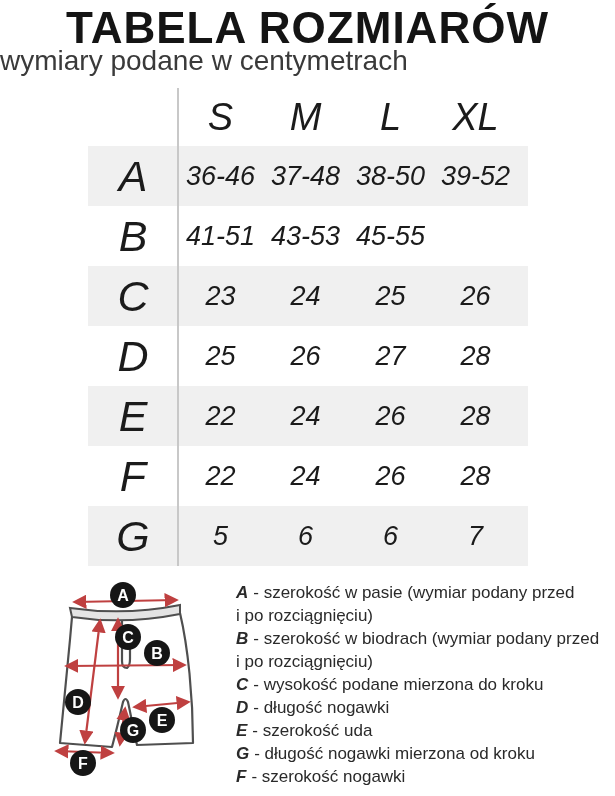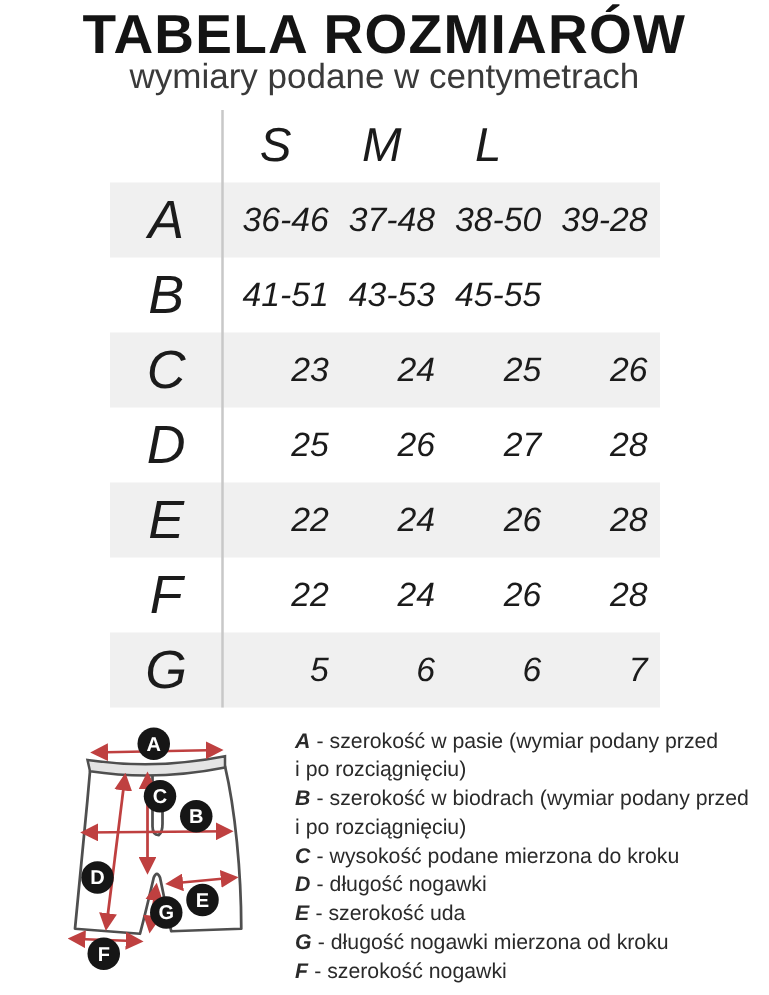--- a/index.html
+++ b/index.html
@@ -12,33 +12,32 @@
     color:#1b1b1b;
   }
   .title {
     position:absolute; top:5px; left:0; width:615px;
     text-align:center;
     font-size:44px; font-weight:bold; letter-spacing:1px;
     color:#141414; line-height:1.05;
   }
   .subtitle {
     position:absolute; top:46px; left:0; width:615px;
-    text-align:center;
     font-size:28px; font-weight:normal;
     color:#3a3a3a; line-height:1.05;
   }
   
   .size-table { position:absolute; left:88px; top:88px; }
   .trow { display:flex; align-items:center; height:60px; width:440px; }
   .trow.thead { height:58px; }
   .trow.stripe { background:#f0f0f0; }
   .cell { text-align:center; font-style:italic; color:#1b1b1b; }
   .cell.label { width:90px; font-size:43px; font-weight:400; }
   .cell.col   { width:85px; font-size:38px; font-weight:400; }
-  .cell.val   { width:85px; font-size:27px; font-weight:400;text-align:right; }
+  .cell.val   { width:85px; font-size:27px; font-weight:400; }
   .divider-v {
     position:absolute; left:177px; top:88px;
     width:2px; height:478px; background:#c8c8c8; z-index:2;
   }
   
   .shorts-svg { position:absolute; left:40px; top:575px; }
   .outline { fill:none; stroke:#4f4f4f; stroke-width:2.2; stroke-linejoin:round; stroke-linecap:round; }
   .band    { fill:#e4e4e4; stroke:#4f4f4f; stroke-width:2; }
   .arrow   { stroke:#bf4040; stroke-width:2.2; }
   .badge-c { fill:#161616; }
@@ -62,28 +61,29 @@
 <div class="subtitle">wymiary podane w centymetrach</div>
 
 <div class="divider-v"></div>
 
 <div class="size-table">
   <div class="trow thead">
     <div class="cell label"></div>
     <div class="cell col">S</div>
     <div class="cell col">M</div>
     <div class="cell col">L</div>
+    <div class="cell col">XL</div>
   </div>
 
   <div class="trow stripe">
     <div class="cell label">A</div>
     <div class="cell val">36-46</div>
     <div class="cell val">37-48</div>
     <div class="cell val">38-50</div>
-    <div class="cell val">39-28</div>
+    <div class="cell val">39-52</div>
   </div>
 
   <div class="trow">
     <div class="cell label">B</div>
     <div class="cell val">41-51</div>
     <div class="cell val">43-53</div>
     <div class="cell val">45-55</div>
   </div>
 
   <div class="trow stripe">

